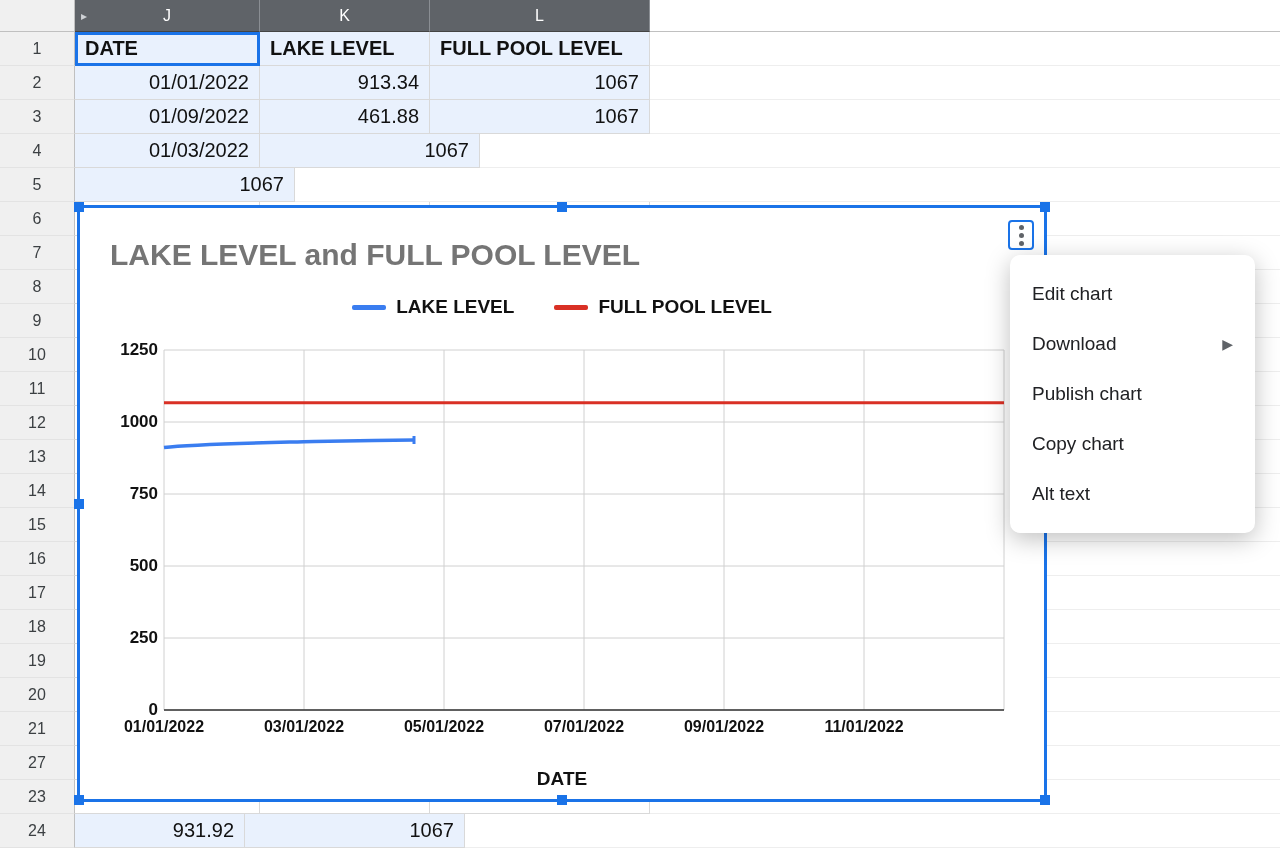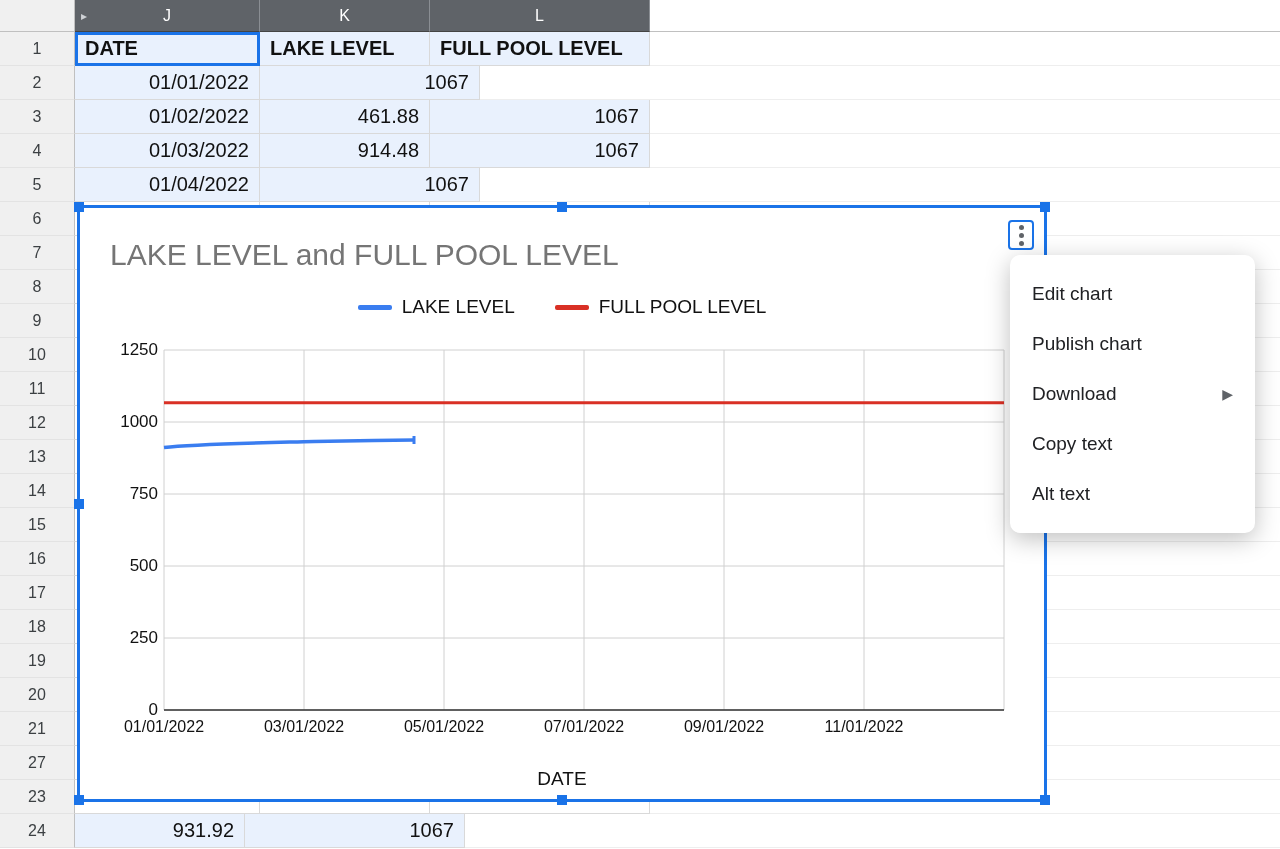--- a/index.html
+++ b/index.html
@@ -32,21 +32,21 @@
 
   
   .active-outline {
     position: absolute; top: 32px; left: 75px; width: 185px; height: 34px;
     border: 3px solid #1a73e8; pointer-events: none;
   }
 
   
   .chart-wrap {
     position: absolute; left: 77px; top: 205px; width: 970px; height: 597px;
-    background: #fff; border: 3px solid #1a73e8;
+    background: #fff; border: 3px solid #1a73e8; font-weight: bold;
   }
   .sel-handle { position: absolute; width: 10px; height: 10px; background: #1a73e8; }
   .sh-tl { left: -6px; top: -6px; }
   .sh-tr { right: -6px; top: -6px; }
   .sh-bl { left: -6px; bottom: -6px; }
   .sh-br { right: -6px; bottom: -6px; }
   .sh-tm { left: 50%; top: -6px; margin-left: -5px; }
   .sh-bm { left: 50%; bottom: -6px; margin-left: -5px; }
   .sh-lm { left: -6px; top: 50%; margin-top: -5px; }
   .sh-rm { right: -6px; top: 50%; margin-top: -5px; }
@@ -95,40 +95,39 @@
       <div class="row">
         <div class="rowh">1</div>
         <div class="cell cJ header">DATE</div>
         <div class="cell cK header">LAKE LEVEL</div>
         <div class="cell cL header">FULL POOL LEVEL</div>
         <div style="flex: 1 1 0%; border-bottom: 1px solid rgb(238, 238, 238);"></div>
       </div>
       <div class="row">
         <div class="rowh">2</div>
         <div class="cell cJ data">01/01/2022</div>
+        <div class="cell cK data">913.34</div>
         <div class="cell cL data">1067</div>
         <div style="flex: 1 1 0%; border-bottom: 1px solid rgb(238, 238, 238);"></div>
       </div>
       <div class="row">
         <div class="rowh">3</div>
-        <div class="cell cJ data">01/02/2022</div>
+        <div class="cell cJ data">01/09/2022</div>
         <div class="cell cK data">461.88</div>
         <div class="cell cL data">1067</div>
         <div style="flex: 1 1 0%; border-bottom: 1px solid rgb(238, 238, 238);"></div>
       </div>
       <div class="row">
         <div class="rowh">4</div>
         <div class="cell cJ data">01/03/2022</div>
-        <div class="cell cK data">914.48</div>
         <div class="cell cL data">1067</div>
         <div style="flex: 1 1 0%; border-bottom: 1px solid rgb(238, 238, 238);"></div>
       </div>
       <div class="row">
         <div class="rowh">5</div>
-        <div class="cell cJ data">01/04/2022</div>
         <div class="cell cL data">1067</div>
         <div style="flex: 1 1 0%; border-bottom: 1px solid rgb(238, 238, 238);"></div>
       </div>
       <div class="row">
         <div class="rowh">6</div>
         <div class="cell cJ blank"></div>
         <div class="cell cK blank"></div>
         <div class="cell cL blank"></div>
         <div style="flex: 1 1 0%; border-bottom: 1px solid rgb(238, 238, 238);"></div>
       </div>
@@ -340,27 +339,27 @@
       </svg>
     </div>
     <div class="xlabel">DATE</div>
   </div>
 
   <div class="ctx">
     <div class="ctx-item">
         <span>Edit chart</span>
       </div>
     <div class="ctx-item">
-        <span>Publish chart</span>
-      </div>
-    <div class="ctx-item">
       <span>Download</span>
       <span class="ctx-arrow">▶</span>
     </div>
     <div class="ctx-item">
-        <span>Copy text</span>
+        <span>Publish chart</span>
+      </div>
+    <div class="ctx-item">
+        <span>Copy chart</span>
       </div>
     <div class="ctx-item">
         <span>Alt text</span>
       </div>
   </div>
 
 </div>
 
 </body></html>

